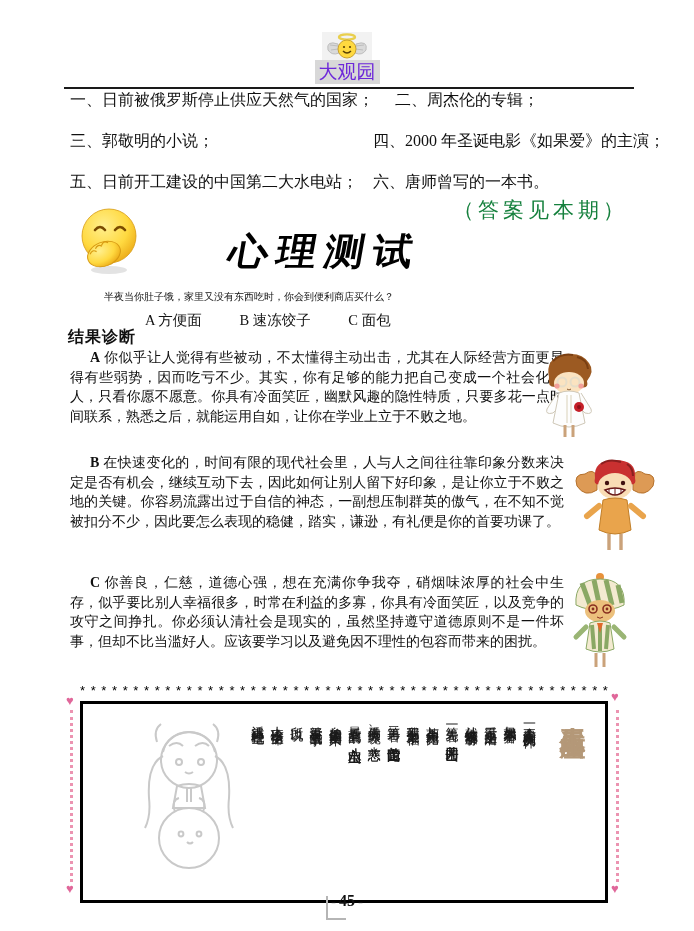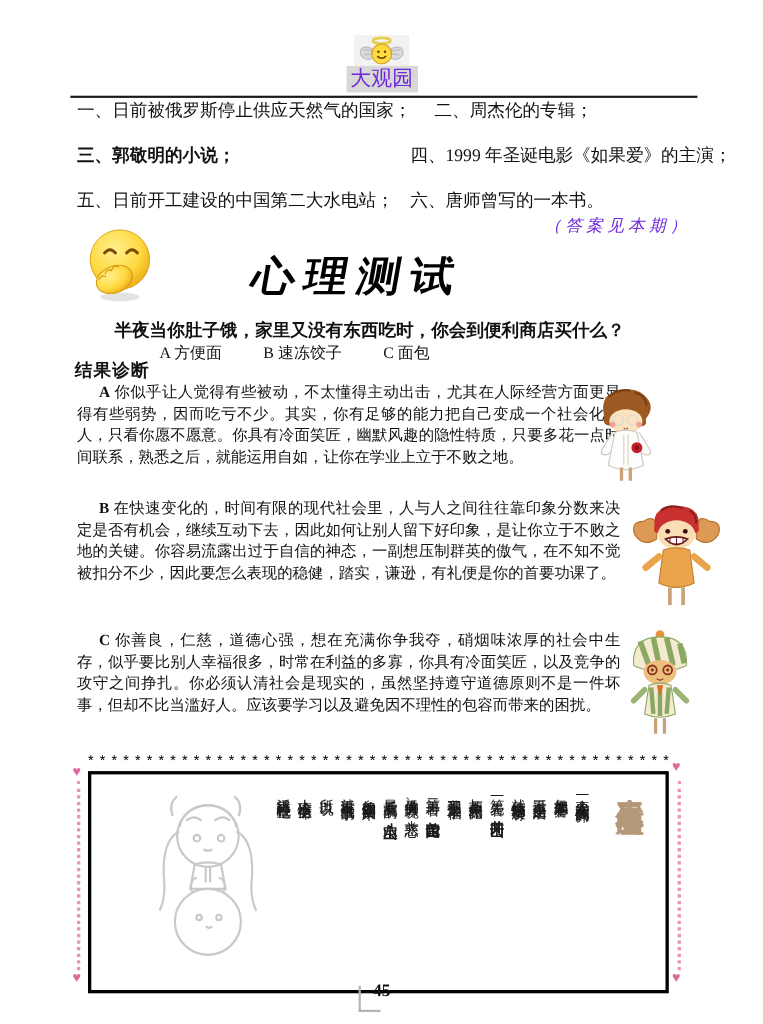--- a/index.html
+++ b/index.html
@@ -8,29 +8,29 @@
     font-family:"Liberation Serif",serif;color:#111;
   }
   
   .angel-wrap{position:absolute;left:322px;top:32px;width:50px;height:30px;background:#f2f2f2;}
   .site-title-row{position:absolute;left:0;top:60px;width:100%;text-align:center;}
   .site-title{display:inline-block;background:#d8d8d8;color:#6d28d9;font-size:19px;padding:0 4px;line-height:24px;}
   .header-rule{position:absolute;left:64px;top:87px;width:570px;border-top:2px solid #1a1a1a;}
   
   .quiz-item{position:absolute;font-size:16px;white-space:nowrap;}
   .q1{left:70px;top:90px;} .q2{left:395px;top:90px;}
-  .q3{left:70px;top:131px;font-weight:bold;} .q4{left:373px;top:131px;}
+  .q3{left:70px;top:131px;} .q4{left:373px;top:131px;}
   .q5{left:70px;top:172px;} .q6{left:373px;top:172px;}
-  .answer-note{position:absolute;right:66px;top:196px;font-size:15px;font-style:italic;letter-spacing:4px;color:#6d28d9;}
+  .answer-note{position:absolute;right:66px;top:196px;font-size:21px;letter-spacing:4px;color:#15803d;}
   
   .think-emoji{position:absolute;left:78px;top:206px;}
   .test-title{position:absolute;left:165px;top:224px;width:320px;text-align:center;
     font-size:40px;font-weight:bold;letter-spacing:8px;transform:skewX(-10deg) scaleY(.92);
     font-family:"Liberation Serif",serif;color:#000;}
-  .question{position:absolute;left:104px;top:290px;font-size:16px;font-weight:bold;}
+  .question{position:absolute;left:104px;top:290px;font-size:10px;}
   .options{position:absolute;left:145px;top:311px;font-size:14.5px;}
   .options .opt{margin-right:34px;}
   .opt-key{font-family:"Liberation Serif",serif;}
   .results-heading{position:absolute;left:68px;top:327px;font-size:16px;font-weight:bold;letter-spacing:1px;}
   .result-para{position:absolute;left:70px;width:494px;font-size:14px;line-height:19.5px;
     text-align:justify;text-indent:20px;margin:0;}
   .pa{top:348px;} .pb{top:453px;} .pc{top:573px;}
   .result-key{font-weight:bold;font-family:"Liberation Serif",serif;}
   .char{position:absolute;}
   .char-a{left:543px;top:351px;} .char-b{left:573px;top:456px;} .char-c{left:566px;top:571px;}
@@ -73,21 +73,21 @@
     </svg>
   </div>
   <div class="site-title-row">
     <span class="site-title">大观园</span>
   </div>
   <div class="header-rule"></div>
 
   <div class="quiz-item q1">一、日前被俄罗斯停止供应天然气的国家；</div>
   <div class="quiz-item q2">二、周杰伦的专辑；</div>
   <div class="quiz-item q3">三、郭敬明的小说；</div>
-  <div class="quiz-item q4">四、1999 年圣诞电影《如果爱》的主演；</div>
+  <div class="quiz-item q4">四、2000 年圣诞电影《如果爱》的主演；</div>
   <div class="quiz-item q6">六、唐师曾写的一本书。</div>
   <div class="quiz-item q5">五、日前开工建设的中国第二大水电站；</div>
   <div class="answer-note">（答案见本期）</div>
 
   <div class="think-emoji">
     <svg width="62" height="70" viewBox="0 0 62 70">
       <defs>
         <radialGradient id="yg" cx="40%" cy="32%" r="75%">
           <stop offset="0%" stop-color="#ffef8e"></stop>
           <stop offset="60%" stop-color="#ffd940"></stop>

